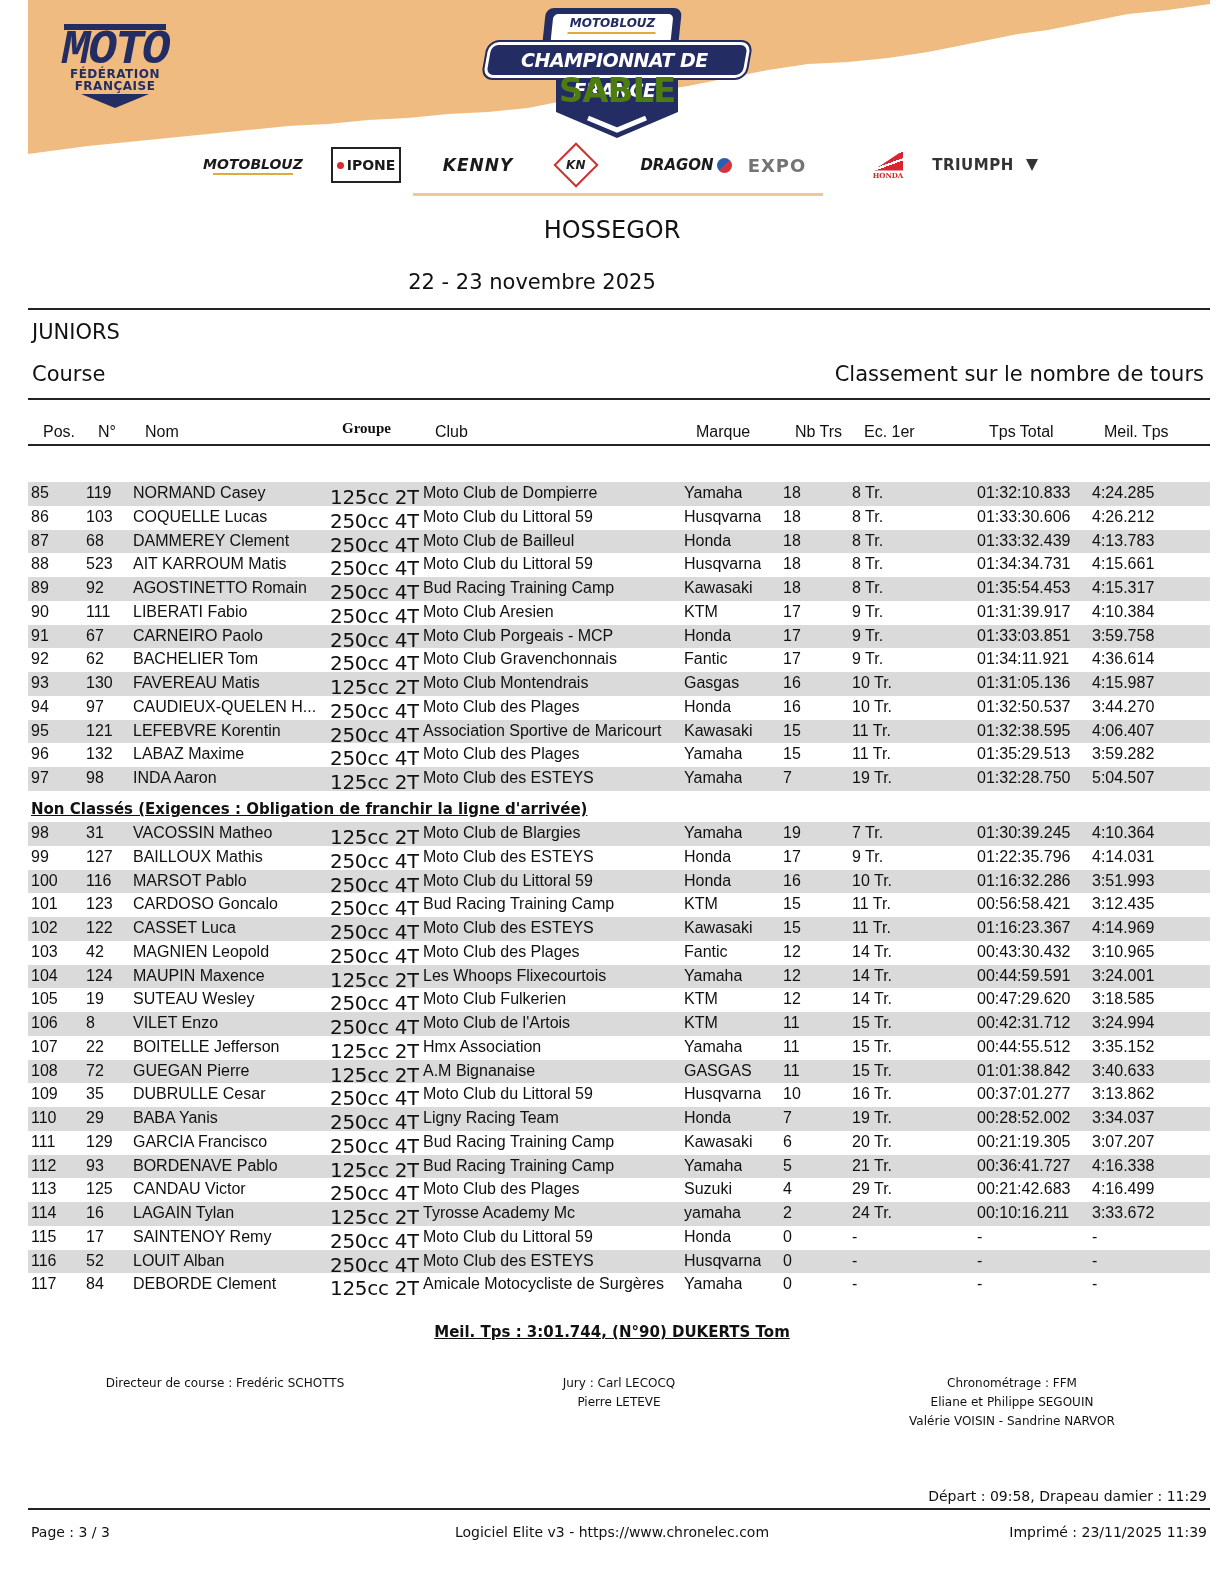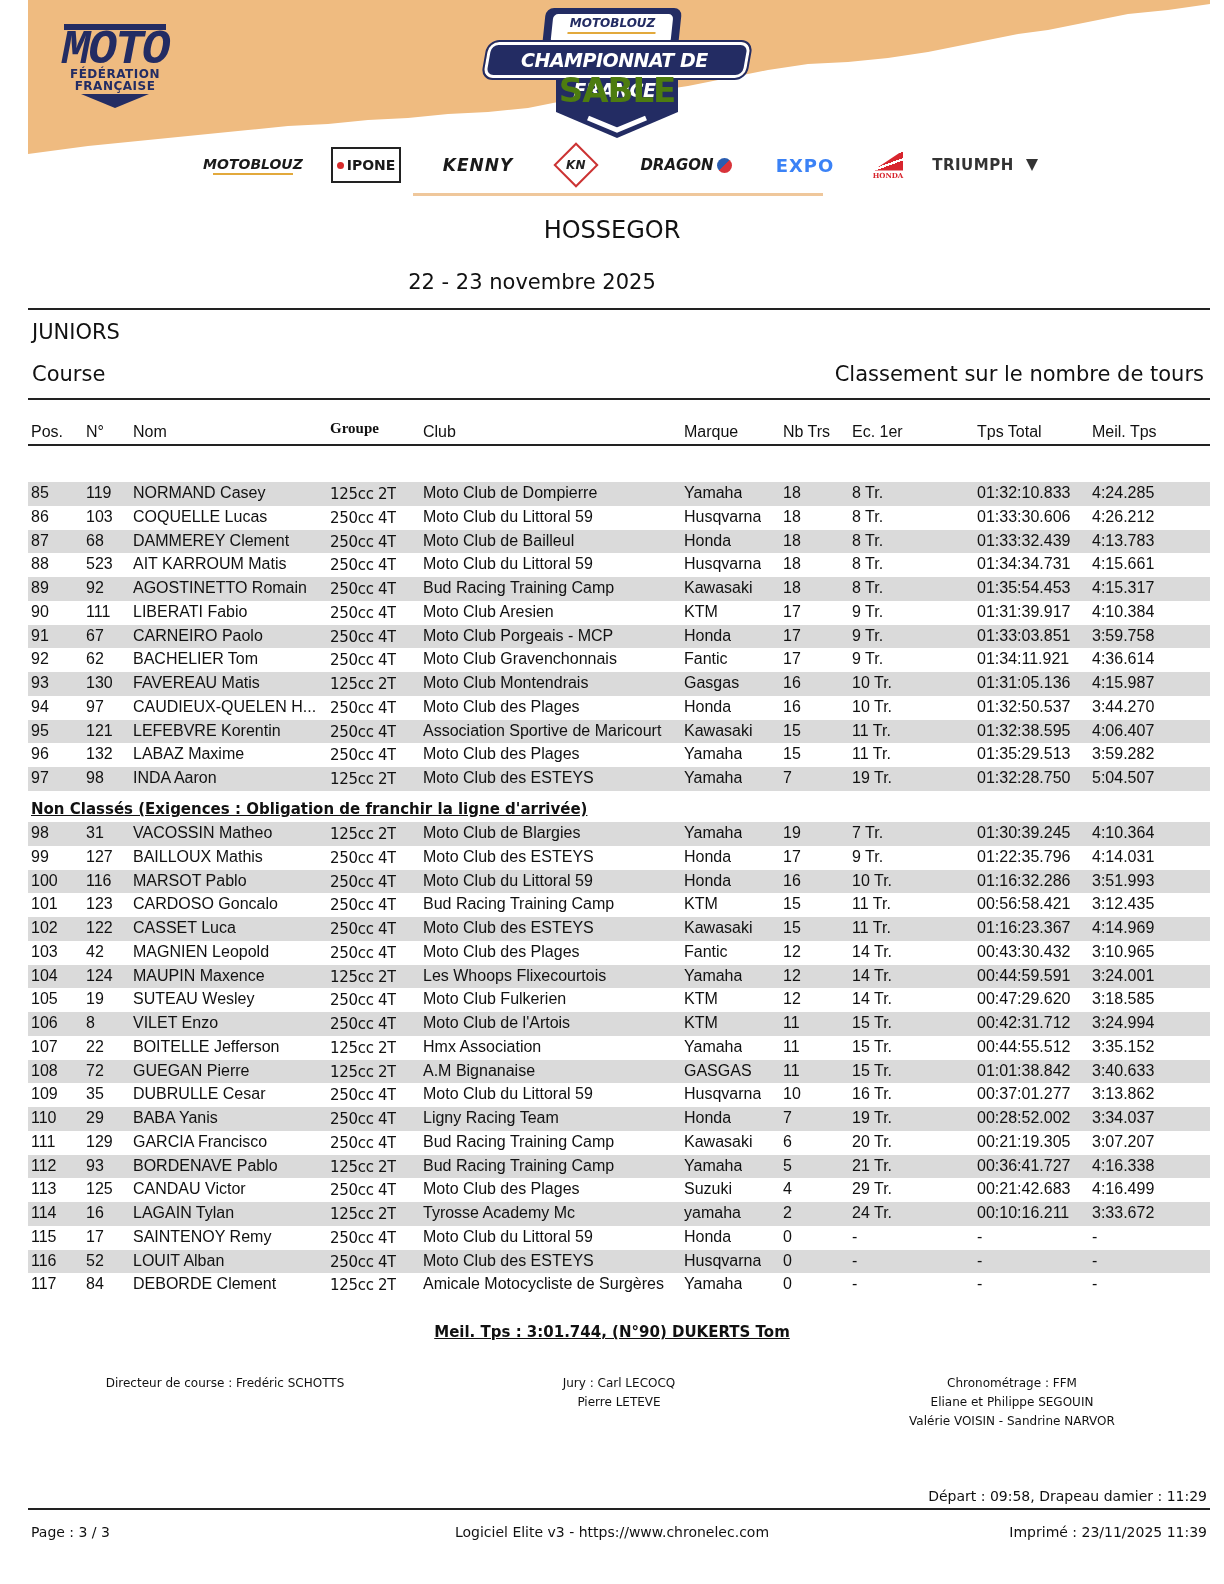--- a/index.html
+++ b/index.html
@@ -31,48 +31,48 @@
   .sp-motoblouz .u { width: 80px; height: 2px; background: #e2a93c; margin-top: 1px; }
   .sp-ipone { left: 127px; width: 72px; }
   .sp-ipone .box { border: 2px solid #222; padding: 8px 4px; font-style: normal; font-size: 14px; line-height: 16px; display: flex; align-items: center; gap: 3px; }
   .sp-ipone .dot { width: 7px; height: 7px; background: #d62b2b; border-radius: 50%; display: inline-block; }
   .sp-kenny { left: 225px; width: 100px; font-size: 17px; letter-spacing: 1px; }
   .sp-kn { left: 348px; width: 50px; }
   .sp-kn .diamond { width: 32px; height: 32px; border: 2px solid #c33; transform: rotate(45deg); display: flex; align-items: center; justify-content: center; }
   .sp-kn .diamond span { transform: rotate(-45deg); font-size: 12px; color: #222; }
   .sp-dragon { left: 424px; width: 118px; font-size: 15px; gap: 3px; }
   .sp-dragon .ball { width: 15px; height: 15px; border-radius: 50%; background: linear-gradient(135deg, #2a5db0 50%, #d8333a 50%); display: inline-block; }
-  .sp-expo { left: 562px; width: 80px; font-style: normal; font-size: 18px; color: #3b82f6; letter-spacing: 1px; }
+  .sp-expo { left: 534px; width: 80px; font-style: normal; font-size: 18px; color: #737373; letter-spacing: 1px; }
   .sp-honda { left: 660px; width: 50px; flex-direction: column; font-style: normal; }
   .sp-honda .wing { width: 30px; height: 20px; background: linear-gradient(160deg, #d8252e 0 30%, transparent 30% 38%, #d8252e 38% 58%, transparent 58% 66%, #d8252e 66%); clip-path: polygon(0 100%, 100% 0, 100% 100%); }
   .sp-honda .t { font-family: "DejaVu Serif", serif; font-size: 7px; color: #d8252e; }
   .sp-triumph { left: 732px; width: 100px; font-style: normal; font-size: 15px; color: #333; letter-spacing: 0.5px; gap: 12px; }
   .sp-triumph .tri { width: 0; height: 0; border-left: 6px solid transparent; border-right: 6px solid transparent; border-top: 12px solid #333; display: inline-block; }
 
   .sand-line { position: absolute; left: 413px; top: 193px; width: 410px; height: 3px; background: #efc79b; }
 
   
   .event-title { position: absolute; left: 0; width: 1224px; top: 216px; text-align: center; font-family: "DejaVu Sans", sans-serif; font-size: 24px; color: #111; }
   .event-date { position: absolute; left: 0; width: 1064px; top: 270px; text-align: center; font-family: "DejaVu Sans", sans-serif; font-size: 21px; color: #111; }
   .rule { position: absolute; left: 28px; width: 1182px; height: 2px; background: #222; }
   .category { position: absolute; left: 32px; top: 320px; font-family: "DejaVu Sans", sans-serif; font-size: 21px; }
   .session { position: absolute; left: 32px; top: 362px; font-family: "DejaVu Sans", sans-serif; font-size: 21px; }
   .ranking-mode { position: absolute; right: 20px; top: 362px; font-family: "DejaVu Sans", sans-serif; font-size: 21px; }
 
   
   .thead { position: absolute; left: 28px; top: 420px; width: 1182px; height: 24px; font-size: 16px; }
-  .thead span { position: absolute; top: 3px; white-space: nowrap; }
+  .thead span { position: absolute; top: 3px; white-space: nowrap; margin-left: 12px; }
   .thead .groupe { font-family: Liberation Serif, serif; font-weight: bold; font-size: 15px; top: 0; }
   .head-rule { top: 444px; }
 
   .rows { position: absolute; left: 28px; width: 1182px; }
   .row { position: relative; height: 23.75px; font-size: 16px; }
   .row.shade { background: #dadada; }
   .row span { position: absolute; top: 2px; white-space: nowrap; overflow: hidden; }
-  .row .c-grp { font-family: "DejaVu Sans", sans-serif; font-size: 15px; top: 3px; letter-spacing: -0.3px; }
+  .row .c-grp { font-family: "DejaVu Sans", sans-serif; font-size: 20px; top: 3px; letter-spacing: -0.3px; }
   .c-pos { left: 3px; }
   .c-num { left: 58px; }
   .c-nom { left: 105px; width: 192px; text-overflow: ellipsis; }
   .c-grp { left: 302px; }
   .c-club { left: 395px; width: 256px; }
   .c-mar { left: 656px; }
   .c-nb  { left: 755px; }
   .c-ec  { left: 824px; }
   .c-tot { left: 949px; }
   .c-best{ left: 1064px; }

